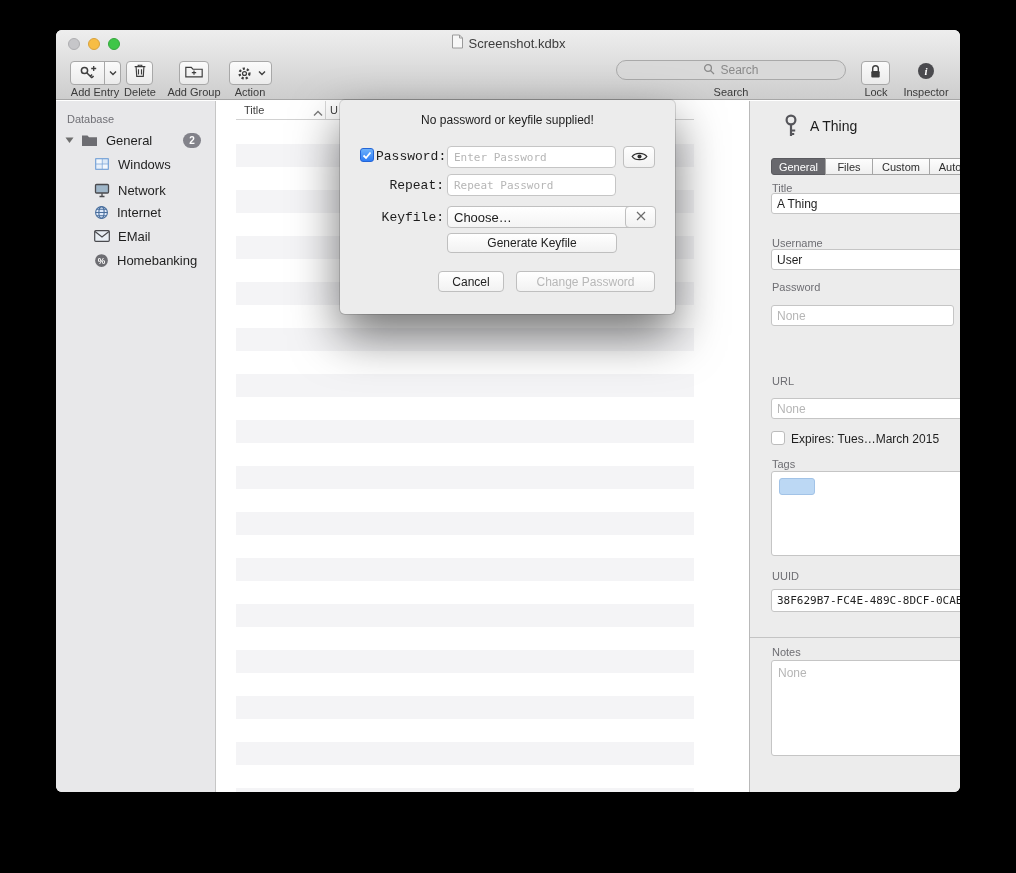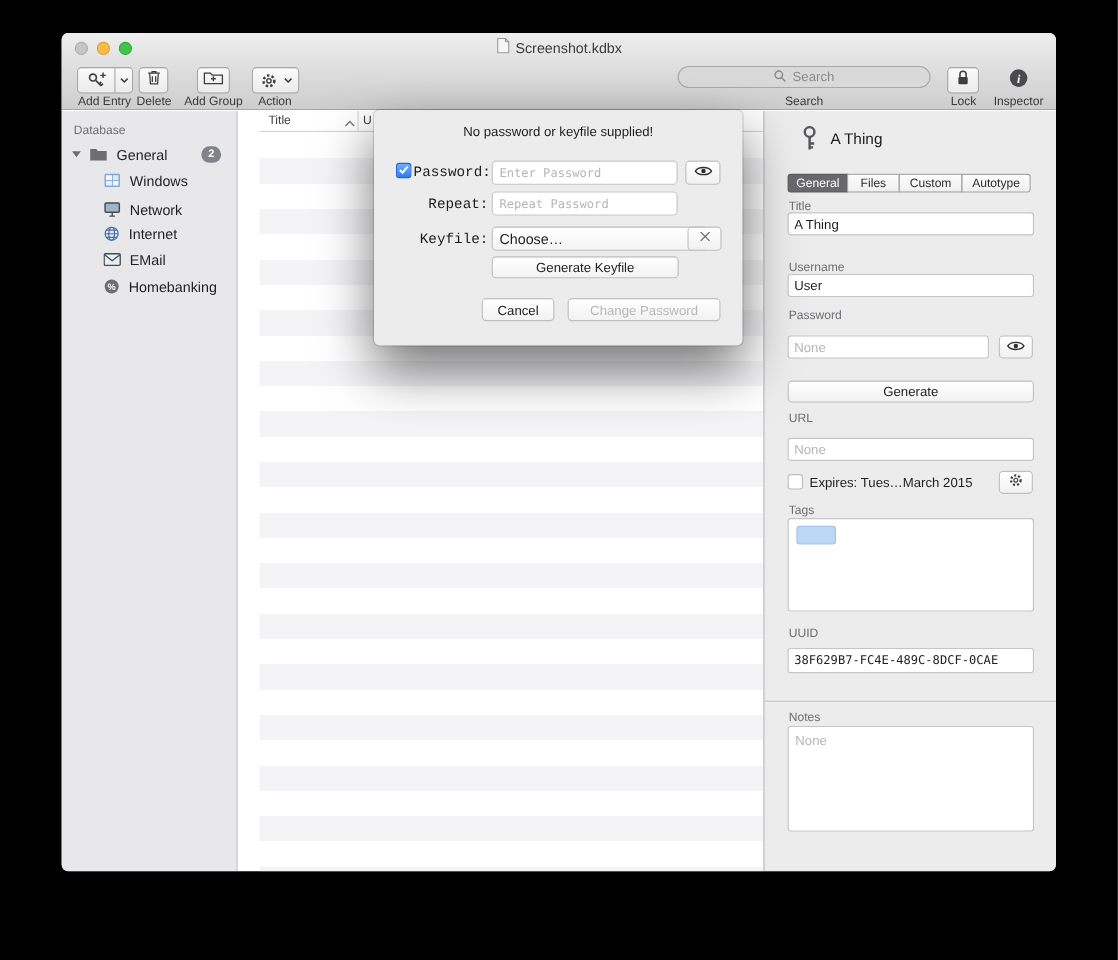--- a/index.html
+++ b/index.html
@@ -32,21 +32,21 @@
     background:#82828a;color:#fff;font-size:10px;font-weight:bold;display:flex;align-items:center;
     justify-content:center;padding:0 4px;}
   
   .listpane{position:absolute;left:180px;top:71px;width:458px;bottom:0;background:#fff;}
   .list-header{position:absolute;top:0;left:0;right:0;height:19px;background:#fff;
     border-bottom:1px solid #d2d2d2;font-size:11px;color:#3f3f3f;}
   .col-div{position:absolute;left:89px;top:0;bottom:0;width:1px;background:#d8d8d8;}
   .list-body{position:absolute;top:20px;left:0;right:0;bottom:0;
     background:repeating-linear-gradient(to bottom,#ffffff 0 23px,#f4f4f6 23px 46px);}
   
-  .inspector{position:absolute;right:0;top:71px;width:266px;bottom:0;background:#ececec;
+  .inspector{position:absolute;right:0;top:71px;width:211px;bottom:0;background:#ececec;
     border-left:1px solid #b9b9b9;}
   .ilabel{position:absolute;font-size:11px;color:#6e6e73;}
   .ifield{position:absolute;left:21px;width:224px;height:21px;background:#fff;border:1px solid #c5c5c5;
     border-radius:3px;font-size:12px;color:#1e1e1e;padding:0 5px;outline:none;
     font-family:"Liberation Sans",sans-serif;}
   .ifield::placeholder{color:#b6b6b6;}
   .mono{font-family:"DejaVu Sans Mono",monospace;font-size:11px;}
   .segctl{position:absolute;left:21px;top:57px;height:17px;display:flex;}
   .segctl>div{border:1px solid #a6a6a6;margin-left:-1px;background:linear-gradient(#fdfdfd,#efefef);
     font-size:11px;color:#2d2d2d;display:flex;align-items:center;justify-content:center;}
@@ -300,21 +300,20 @@
     <input class="ifield" style="top: 204px; width: 183px;" placeholder="None">
     <div class="small-btn" style="left:213px;top:204px;">
       <span>
         <svg width="17" height="11" viewBox="0 0 18 12">
           <path d="M1 6 C4 1.3 14 1.3 17 6 C14 10.7 4 10.7 1 6 z" fill="none" stroke="#2e2e2e" stroke-width="1.4"></path>
           <circle cx="9" cy="6" r="2.2" fill="#2e2e2e"></circle>
         </svg>
       </span>
     </div>
 
-    <div class="pbtn" style="left:21px;top:245px;width:224px;height:20px;">Generate</div>
 
     <span class="ilabel" style="left:22px;top:274px;">URL</span>
     <input class="ifield" style="top: 297px;" placeholder="None">
 
     <span class="cb un" style="left:21px;top:330px;"></span>
     <span style="position:absolute;left:41px;top:331px;font-size:12px;color:#1e1e1e;">Expires: Tues…March 2015</span>
     <div class="small-btn" style="left:213px;top:327px;">
       <span>
         <svg width="15" height="15" viewBox="0 0 18 18">
           <circle cx="9" cy="9" r="5.2" fill="none" stroke="#3c3c3c" stroke-width="2.4" stroke-dasharray="2.3 2.1"></circle>

